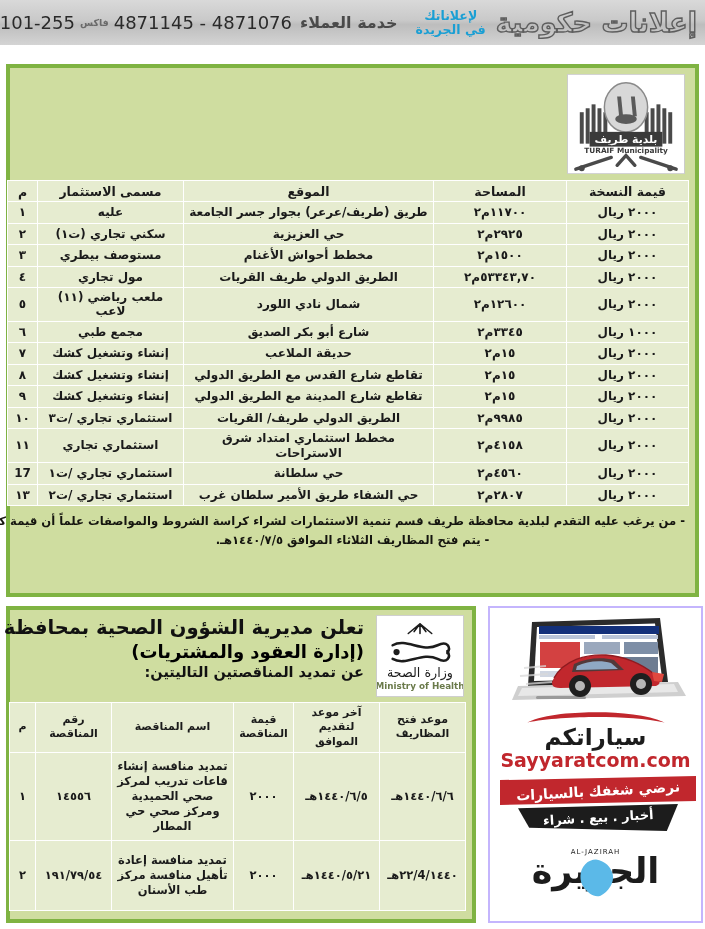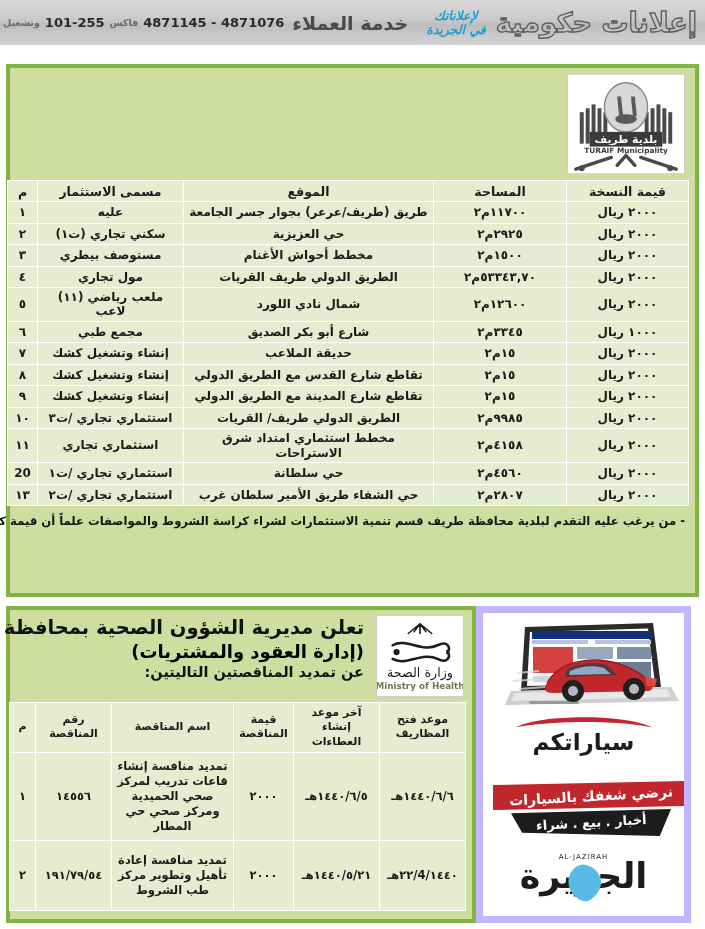--- a/index.html
+++ b/index.html
@@ -27,33 +27,33 @@
     letter-spacing: -1px;
     white-space: nowrap;
     direction: rtl;
     margin-right: 2px;
     line-height: 1;
     text-align: right;
   }
   .blue-slogan {
     color: #1a9fd4; font-size: 12.5px; font-weight: bold;
     line-height: 1.12; text-align: center;
-    margin: 0 10px; white-space: nowrap; font-style: italic;
+    margin: 0 10px; white-space: nowrap;
   }
   .cust-service {
-    color: #4a4a4a; font-size: 19px; font-weight: bold;
+    color: #4a4a4a; font-size: 16px; font-weight: bold;
     white-space: nowrap; margin: 12px 8px;
   }
   .phones {
     display: flex; align-items: center; gap: 5px;
     direction: ltr; white-space: nowrap; margin-right: auto;
   }
   .phone-main { font-size: 18px; font-weight: bold; color: #2a2a2a; }
   .phone-lbl { font-size: 9.5px; color: #6a6a6a; font-weight: bold; }
-  .phone-num { font-size: 13px; font-weight: bold; color: #2a2a2a; }
+  .phone-num { font-size: 18px; font-weight: normal; color: #2a2a2a; }
 
   
   .ad-block {
     position: absolute;
     border: 4px solid #7fb342;
     background: #cfdda0;
   }
   #ad-municipality { left: 6px; top: 64px; width: 693px; height: 533px; }
 
   .ad-head {
@@ -132,23 +132,23 @@
   .t2-c-no   { width: 76px; }
   .t2-c-name { width: 122px; }
   .t2-c-val  { width: 60px; }
   .t2-c-last { width: 86px; }
   .t2-c-open { width: 86px; }
   .r1-h { height: 88px; }
   .r2-h { height: 70px; }
 
   
   #ad-side {
-    position: absolute; left: 476px; top: 606px;
+    position: absolute; left: 488px; top: 606px;
     width: 215px; height: 317px;
-    background: #fff; border: 7px solid #c4b5fd;
+    background: #fff; border: 2px solid #c4b5fd;
     overflow: hidden;
   }
   .side-inner { position: relative; width: 100%; height: 100%; }
 
   .laptop-wrap { position: absolute; left: 12px; top: 8px; width: 190px; height: 98px; }
 
   .sayy-logo { position: absolute; left: 0; top: 104px; width: 100%; text-align: center; }
   .sayy-ar {
     font-size: 23px; font-weight: bold; color: #1c1c1c;
     direction: rtl; line-height: 1; letter-spacing: -1px;
@@ -341,34 +341,35 @@
             <td>٤١٥٨م٢</td>
             <td>مخطط استثماري امتداد شرق الاستراحات</td>
             <td>استثماري تجاري</td>
             <td>١١</td>
           </tr>
         <tr>
             <td>٢٠٠٠ ريال</td>
             <td>٤٥٦٠م٢</td>
             <td>حي سلطانة</td>
             <td>استثماري تجاري /ت١</td>
-            <td>20</td>
+            <td>17</td>
           </tr>
         <tr>
             <td>٢٠٠٠ ريال</td>
             <td>٢٨٠٧م٢</td>
             <td>حي الشفاء طريق الأمير سلطان غرب</td>
             <td>استثماري تجاري /ت٢</td>
             <td>١٣</td>
           </tr>
       </tbody>
     </table>
 
     <div class="notes">
       <div class="note-line n1">- من يرغب عليه التقدم لبلدية محافظة طريف قسم تنمية الاستثمارات لشراء كراسة الشروط والمواصفات علماً أن قيمة كراسة الشروط غير مسترجعة.</div>
+      <div class="note-line n3">- يتم فتح المظاريف الثلاثاء الموافق ١٤٤٠/٧/٥هـ.</div>
     </div>
   </div>
 
   <div class="ad-block" id="ad-health">
     <div class="ad-head">
       <div class="logo-box">
         <svg viewBox="0 0 88 82" width="88" height="82">
           <rect x="0" y="0" width="88" height="82" fill="#ffffff"></rect>
           <g stroke="#1c1c1c" stroke-width="1.6" fill="none" stroke-linecap="round">
             <path d="M44 8 L38 16 M44 8 L50 16 M44 8 L44 18 M44 8 L32 18 M44 8 L56 18"></path>
@@ -394,41 +395,41 @@
         <col class="t2-c-open">
           <col class="t2-c-last">
           <col class="t2-c-val">
           <col class="t2-c-name">
           <col class="t2-c-no">
           <col class="t2-c-num">
       </colgroup>
       <thead>
         <tr>
           <th>موعد فتح المظاريف</th>
-          <th>آخر موعد إنشاء العطاءات</th>
+          <th>آخر موعد لتقديم الموافق</th>
           <th>قيمة المناقصة</th>
           <th>اسم المناقصة</th>
           <th>رقم المناقصة</th>
           <th>م</th>
         </tr>
       </thead>
       <tbody>
         <tr class="r1-h">
           <td>١٤٤٠/٦/٦هـ</td>
           <td>١٤٤٠/٦/٥هـ</td>
           <td>٢٠٠٠</td>
           <td>تمديد منافسة إنشاء قاعات تدريب لمركز صحي الحميدية ومركز صحي حي المطار</td>
           <td>١٤٥٥٦</td>
           <td>١</td>
         </tr>
         <tr class="r2-h">
           <td>١٤٤٠/4/٢٢هـ</td>
           <td>١٤٤٠/٥/٢١هـ</td>
           <td>٢٠٠٠</td>
-          <td>تمديد منافسة إعادة تأهيل وتطوير مركز طب الشروط</td>
+          <td>تمديد منافسة إعادة تأهيل منافسة مركز طب الأسنان</td>
           <td>١٩١/٧٩/٥٤</td>
           <td>٢</td>
         </tr>
       </tbody>
     </table>
   </div>
 
   <div id="ad-side">
     <div class="side-inner">
 
@@ -469,20 +470,21 @@
               <path d="M50 66 L24 68"></path>
           </g>
         </svg>
       </div>
 
       <div class="sayy-logo">
         <svg viewBox="0 0 190 16" width="150" height="13" style="display:block;margin:0 auto 1px;">
           <path d="M8 13 C30 2, 70 0, 96 0 C126 0, 160 3, 182 13 C160 8, 126 6, 96 6 C70 6, 30 8, 8 13 Z" fill="#c1272d"></path>
         </svg>
         <div class="sayy-ar">سياراتكم</div>
+        <div class="sayy-en">Sayyaratcom.com</div>
       </div>
 
       <div class="banner-red">
         <span>نرضي شغفك بالسيارات</span>
       </div>
       <div class="banner-black">
         <span>أخبار . بيع . شراء</span>
       </div>
 
       <div class="jaz-wrap">

